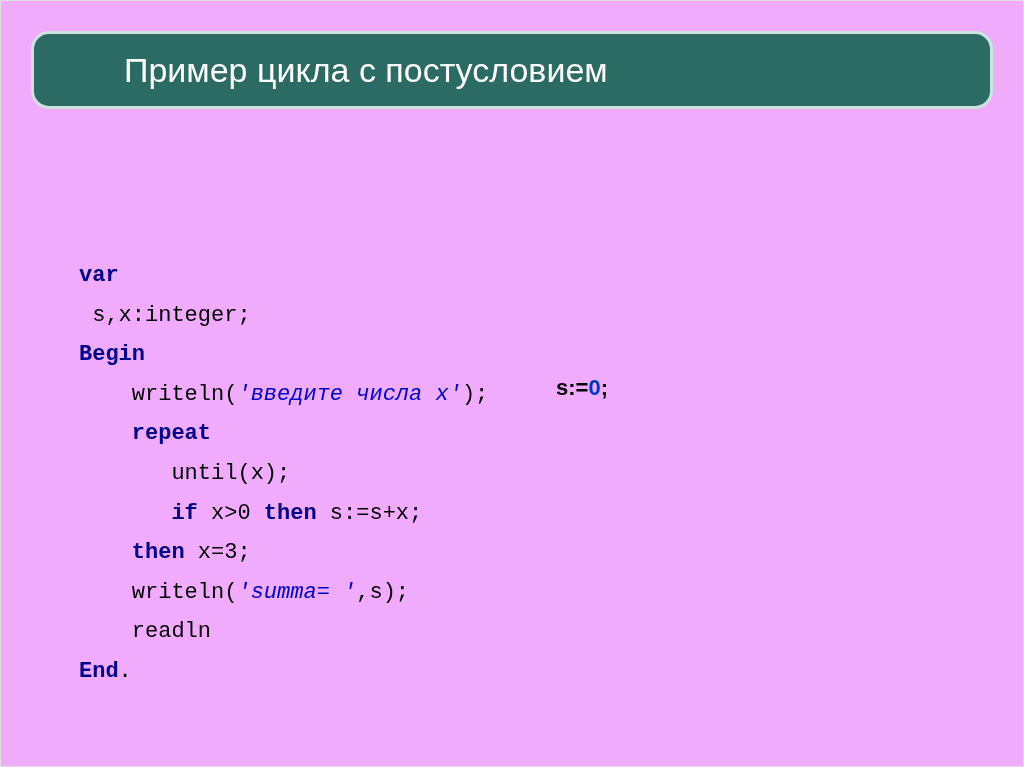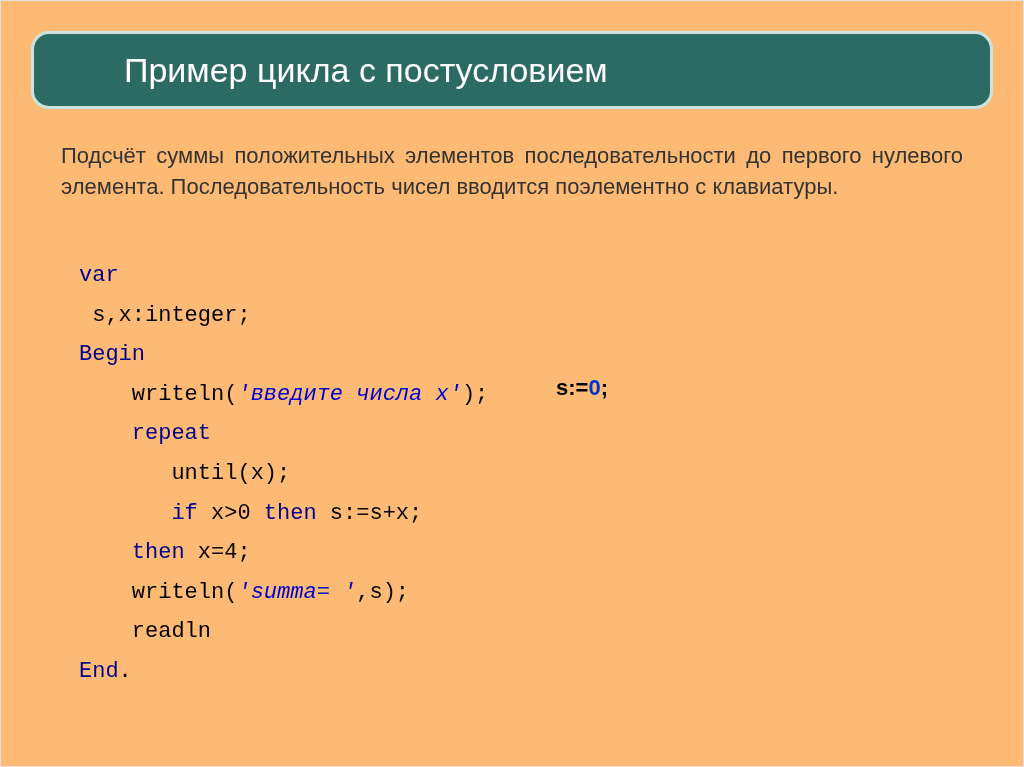--- a/index.html
+++ b/index.html
@@ -1,20 +1,20 @@
 <!DOCTYPE html>
 <html><head>
 <meta charset="utf-8">
 <style>
   * { margin: 0; padding: 0; box-sizing: border-box; }
   html, body { width: 1024px; height: 767px; font-family: Arial, sans-serif; background: #ffffff; }
   .slide {
     width: 1024px;
     height: 767px;
-    background: #fdba74;
+    background: #f0abfc;
     position: relative;
     border: 1px solid #e0e0e0;
   }
   .title-bar {
     position: absolute;
     top: 30px;
     left: 30px;
     right: 30px;
     height: 78px;
     background: #2c6b63;
@@ -42,21 +42,21 @@
   .code-block {
     position: absolute;
     top: 255px;
     left: 78px;
     font-family: "Courier New", monospace;
     font-size: 22px;
     line-height: 1.8;
     color: #000000;
     white-space: pre;
   }
-  .kw { color: #00008b; font-weight: normal; }
+  .kw { color: #00008b; font-weight: bold; }
   .str { color: #0000cd; font-style: italic; }
   .annotation {
     position: absolute;
     top: 374px;
     left: 555px;
     font-family: Arial, sans-serif;
     font-size: 22px;
     color: #000000;
     font-weight: bold;
   }
@@ -64,29 +64,28 @@
 </style>
 </head>
 <body>
 
 <div class="slide">
 
   <div class="title-bar">
     <span class="title-text">Пример цикла с постусловием</span>
   </div>
 
-  <div class="problem-text">Подсчёт суммы положительных элементов последовательности до первого нулевого элемента. Последовательность чисел вводится поэлементно с клавиатуры.</div>
 
   <div class="code-block"><span class="kw">var</span>
 <span> s,x:integer;</span>
 <span class="kw">Begin</span>
 <span>    writeln(</span><span class="str">'введите числа x'</span><span>);</span>
 <span>    </span><span class="kw">repeat</span>
 <span>       until(x);</span>
 <span>       </span><span class="kw">if</span><span> x&gt;0 </span><span class="kw">then</span><span> s:=s+x;</span>
-<span>    </span><span class="kw">then</span><span> x=4;</span>
+<span>    </span><span class="kw">then</span><span> x=3;</span>
 <span>    writeln(</span><span class="str">'summa= '</span><span>,s);</span>
 <span>    readln</span>
 <span class="kw">End</span><span>.</span></div>
 
   <div class="annotation"><span>s:=</span><span class="ann-blue">0</span><span>;</span></div>
 
 </div>
 
 </body></html>

